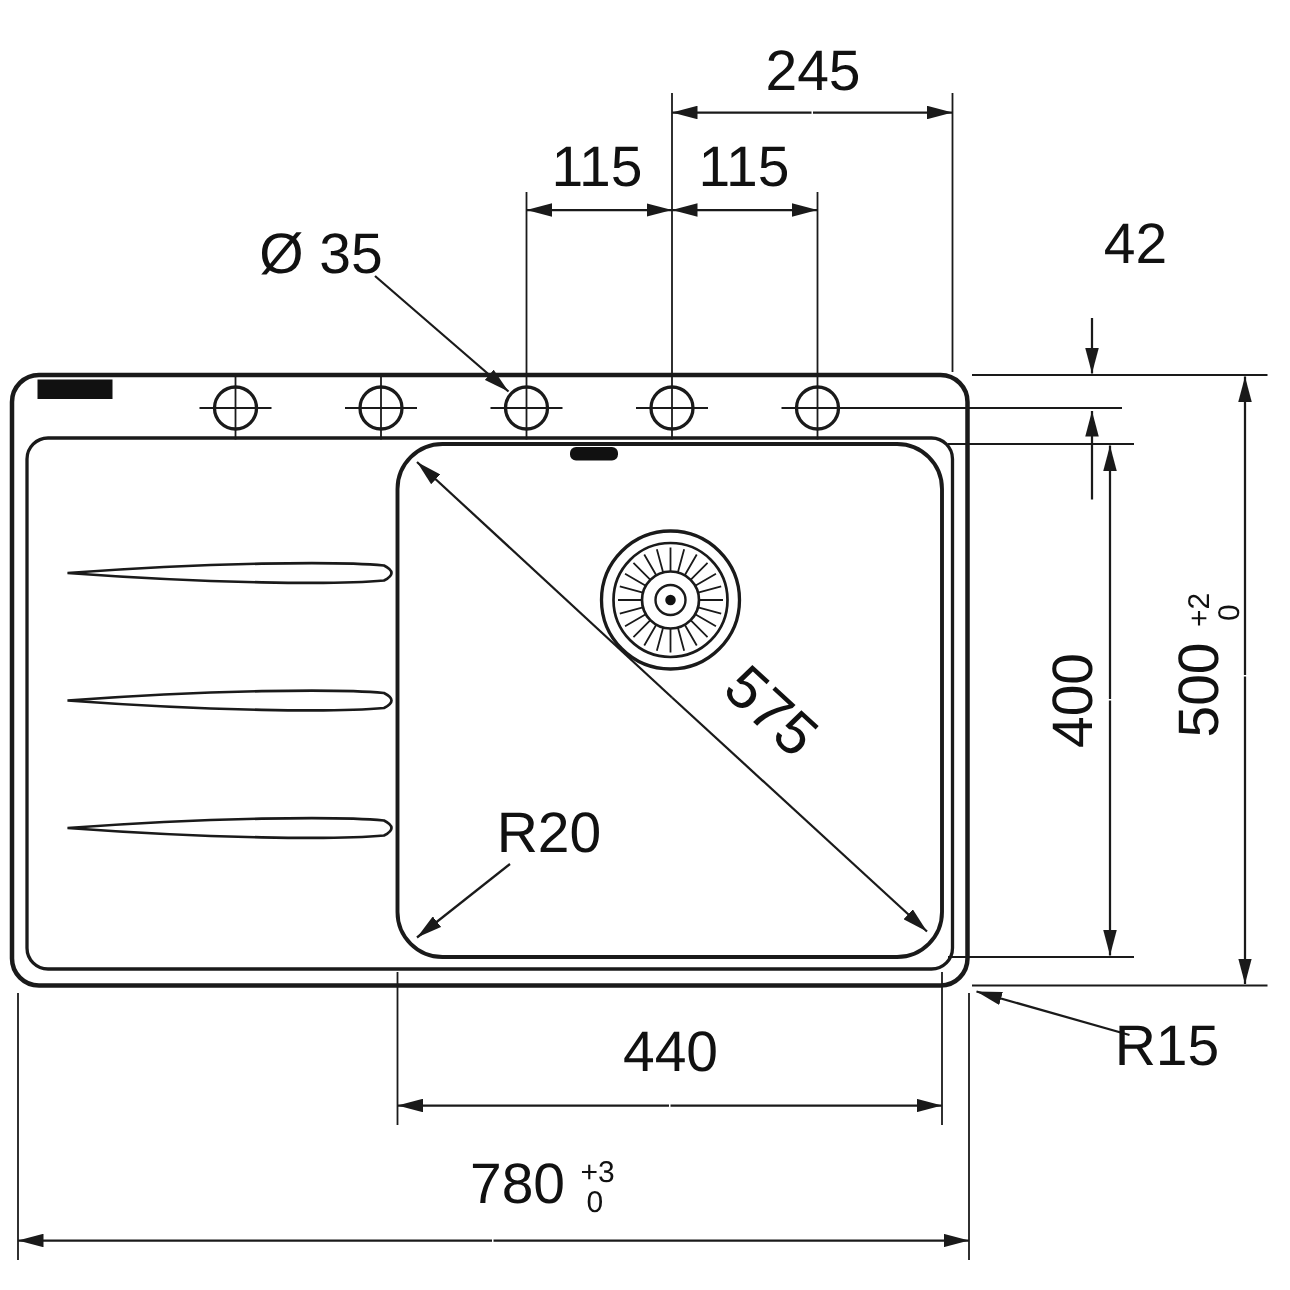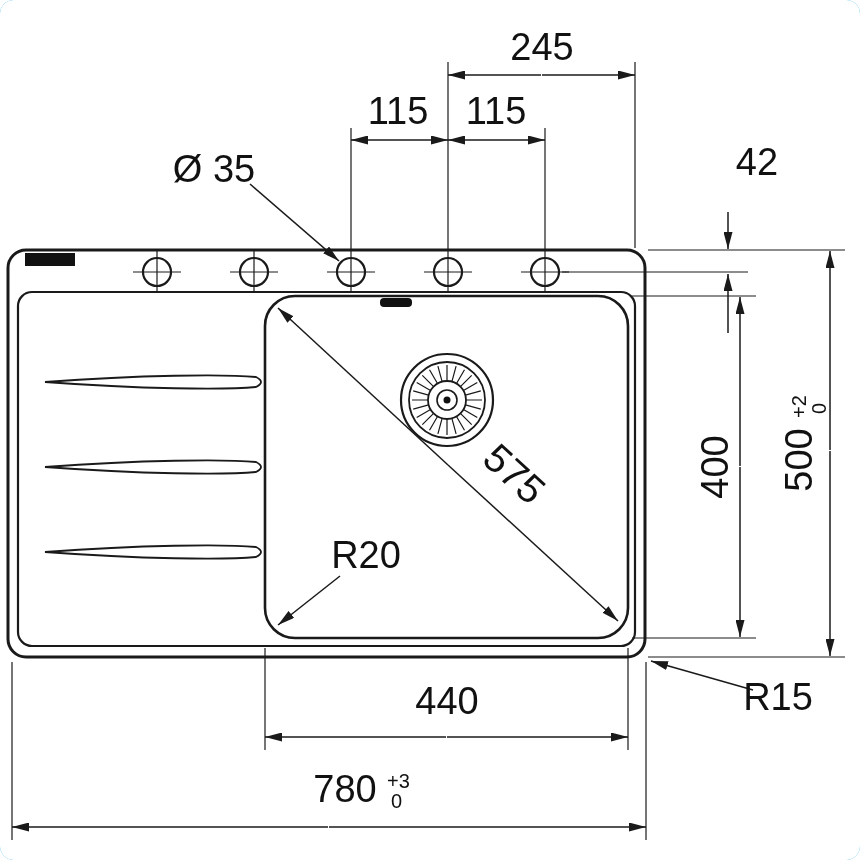--- a/index.html
+++ b/index.html
@@ -1,16 +1,16 @@
 <!DOCTYPE html>
 <html><head>
 <meta charset="utf-8">
 <style>
   html,body{margin:0;padding:0;background:#fff;}
-  .stage{width:860px;height:860px;position:relative;background:#0ea5e9;overflow:hidden;border-radius:14px;}
+  .stage{width:860px;height:860px;position:relative;background:#0ea5e9;overflow:hidden;}
   svg{display:block;}
   text{font-family:"Liberation Sans","DejaVu Sans",sans-serif;fill:#111;}
   .dim-txt{font-size:38px;}
   .dim-txt-big{font-size:40px;}
   .tol-txt{font-size:20px;}
   .outline{fill:none;stroke:#1a1a1a;}
   .thin{stroke:#1a1a1a;stroke-width:1.2;fill:none;}
   .dimline{stroke:#1a1a1a;stroke-width:1.5;fill:none;}
 </style>
 </head>

